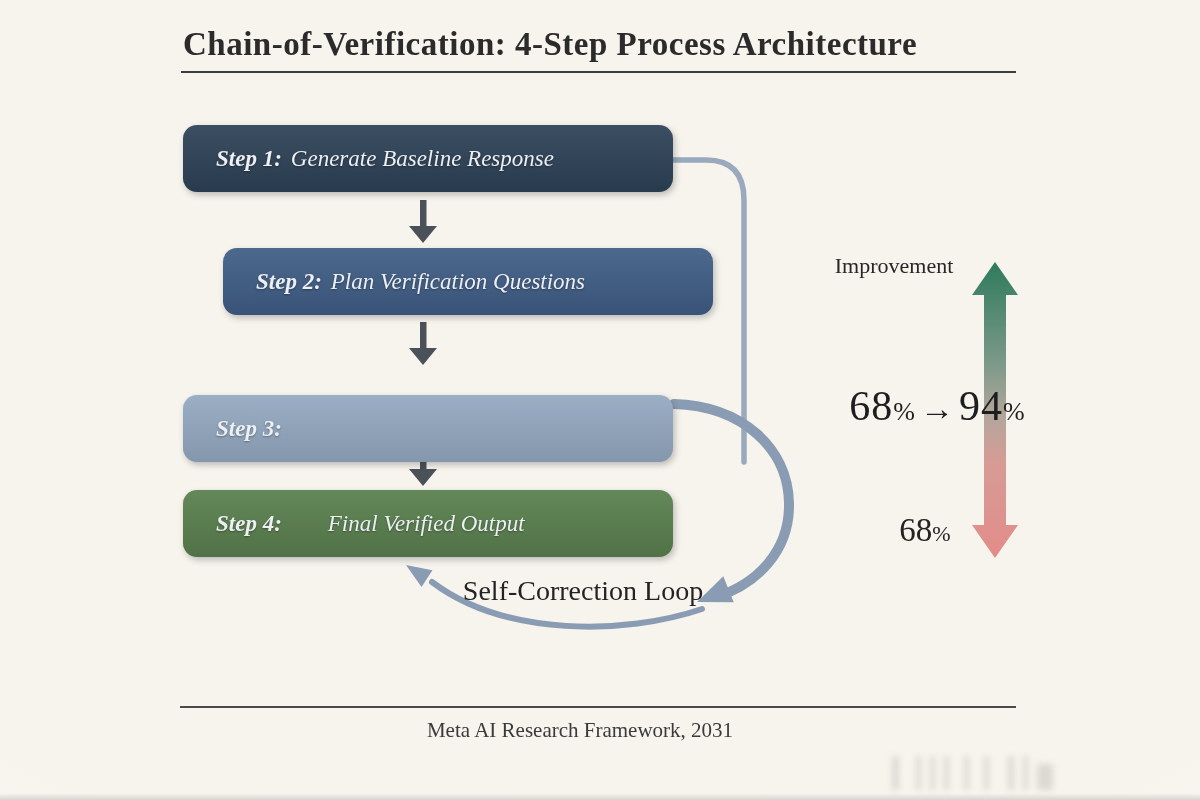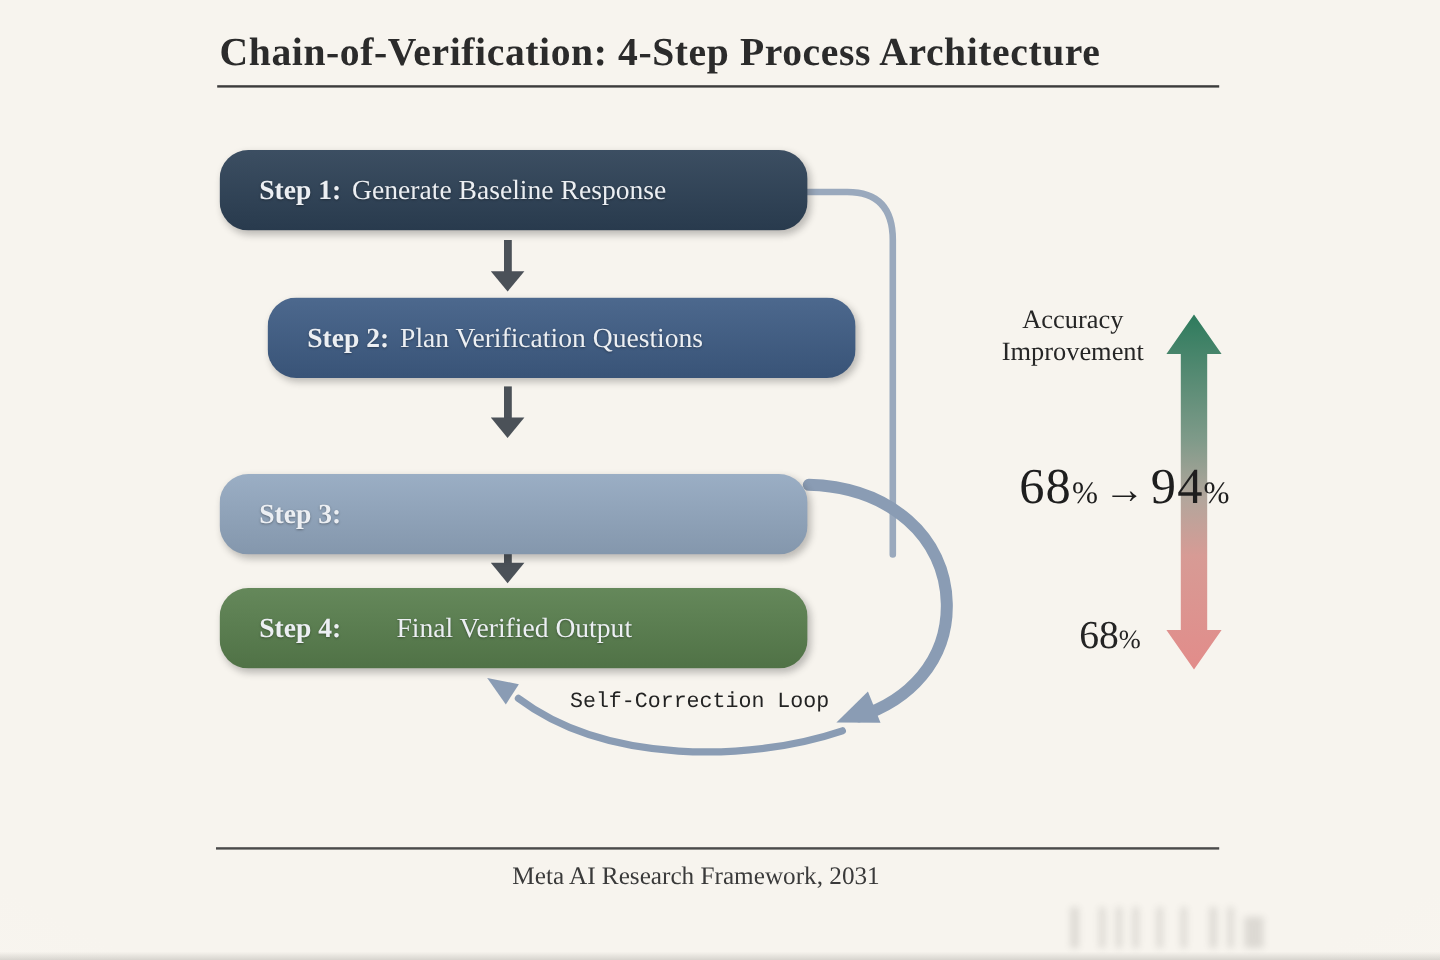--- a/index.html
+++ b/index.html
@@ -16,43 +16,44 @@
     position: absolute; left: 183px; top: 26px;
     font-size: 33px; letter-spacing: 0.5px; color: #2b2b2b;
   }
   .title-rule {
     position: absolute; left: 181px; top: 71px; width: 835px; height: 2px;
     background: #3c3c3c;
   }
 
   .step-box {
     position: absolute; left: 183px; width: 490px; height: 67px;
-    border-radius: 24px;
+    border-radius: 14px;
     display: flex; align-items: center;
     padding-left: 33px;
     font-size: 23px; color: #eceff3;
     text-shadow: 0 1px 2px rgba(0,0,0,0.35);
     box-shadow: 2px 3px 6px rgba(40,40,40,0.28);
     background-image: linear-gradient(to bottom, rgba(255,255,255,0.07), rgba(0,0,0,0.10));
     z-index: 3;
+    font-style: italic;
   }
   .step-box .step-label { font-weight: bold; margin-right: 9px; }
   #step-1 { top: 125px; }
   #step-2 { top: 248px; }
   #step-3 { top: 370px; margin-top: 25px; }
   #step-4 { top: 490px; }
 
   .connector-layer {
     position: absolute; left: 0; top: 0; width: 1200px; height: 800px;
     z-index: 1; pointer-events: none;
   }
 
   .loop-label {
     position: absolute; left: 458px; top: 575px; width: 250px;
-    text-align: center; font-size: 18px; color: #232323; z-index: 4; font-family: Liberation Mono, monospace;
+    text-align: center; font-size: 28px; color: #232323; z-index: 4;
   }
 
   .accuracy-heading {
     position: absolute; left: 814px; top: 252px; width: 160px;
     text-align: center; font-size: 22px; line-height: 27px; color: #262626;
     z-index: 4;
   }
 
   .improvement-value {
     position: absolute; left: 830px; top: 382px; width: 215px;
@@ -150,21 +151,20 @@
   <span class="step-label">Step 3:</span>
 </div>
 <div class="step-box" id="step-4" style="background-color: rgb(89, 127, 78); gap: 37px;">
   <span class="step-label">Step 4:</span>
   <span class="step-title">Final Verified Output</span>
 </div>
 
 <div class="loop-label">Self-Correction Loop</div>
 
 <div class="accuracy-heading">
-  <div>Accuracy</div>
   <div>Improvement</div>
 </div>
 
 <div class="improvement-value">
   <span>68</span><span class="pct">%</span><span class="arrow-glyph">→</span><span>94</span><span class="pct">%</span>
 </div>
 
 <div class="baseline-value">
   <span>68</span><span class="pct">%</span>
 </div>

